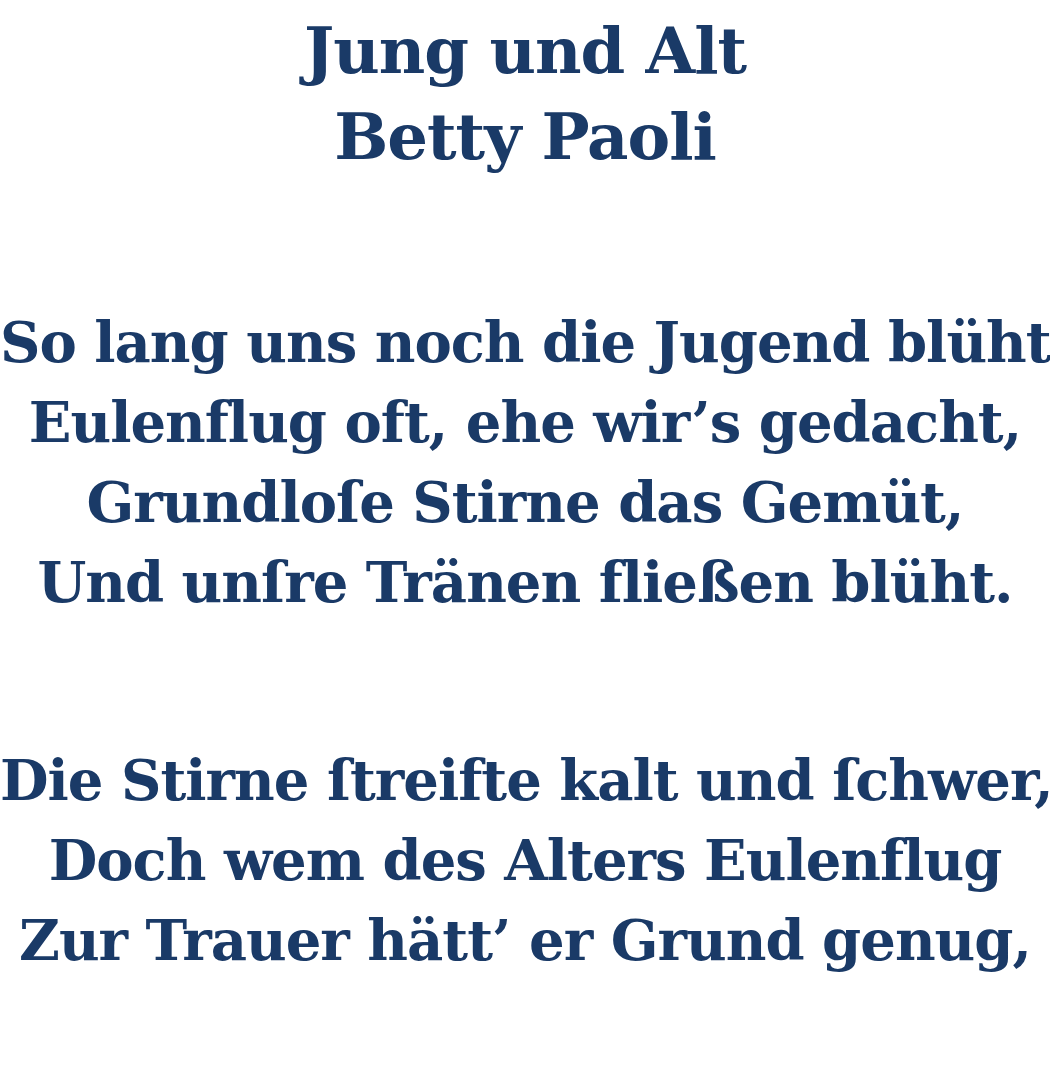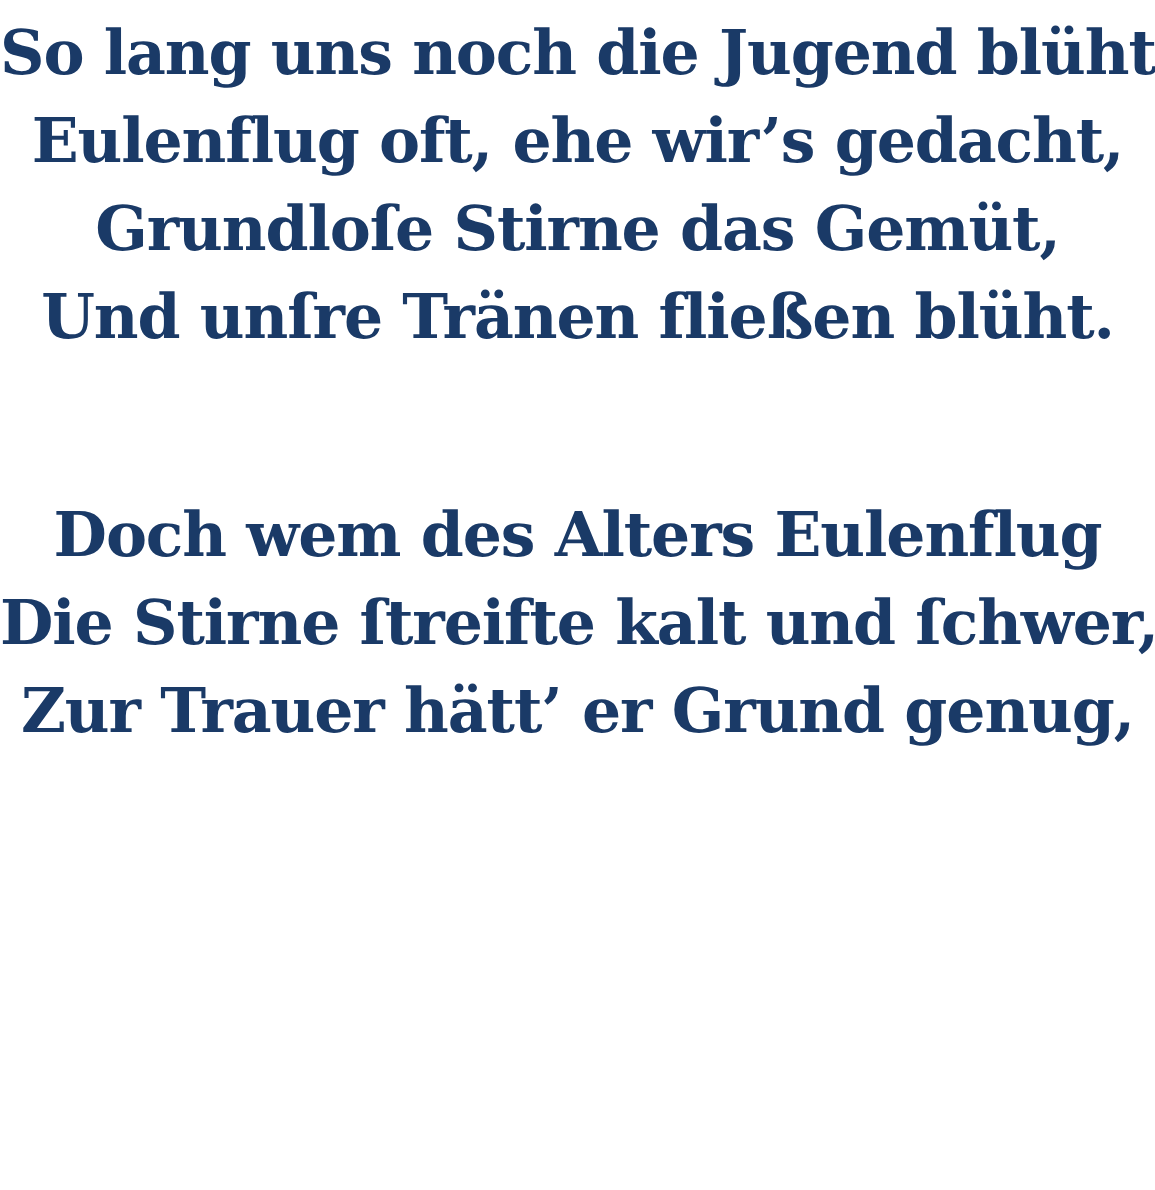--- a/index.html
+++ b/index.html
@@ -50,27 +50,31 @@
     line-height: 80px;
     letter-spacing: -1px;
     white-space: nowrap;
   }
 </style>
 </head>
 <body>
 
 <div class="page">
 
+  <div class="title-block">
+    <div class="poem-title">Jung und Alt</div>
+    <div class="poem-author">Betty Paoli</div>
+  </div>
 
   <div class="stanza">
     <div class="line">So lang uns noch die Jugend blüht,</div>
     <div class="line">Eulenflug oft, ehe wir’s gedacht,</div>
     <div class="line">Grundloſe Stirne das Gemüt,</div>
     <div class="line">Und unſre Tränen fließen blüht.</div>
   </div>
 
   <div class="stanza">
+    <div class="line">Die Stirne ſtreifte kalt und ſchwer,</div>
     <div class="line">Doch wem des Alters Eulenflug</div>
-    <div class="line">Die Stirne ſtreifte kalt und ſchwer,</div>
     <div class="line">Zur Trauer hätt’ er Grund genug,</div>
   </div>
 
 </div>
 
 </body></html>

